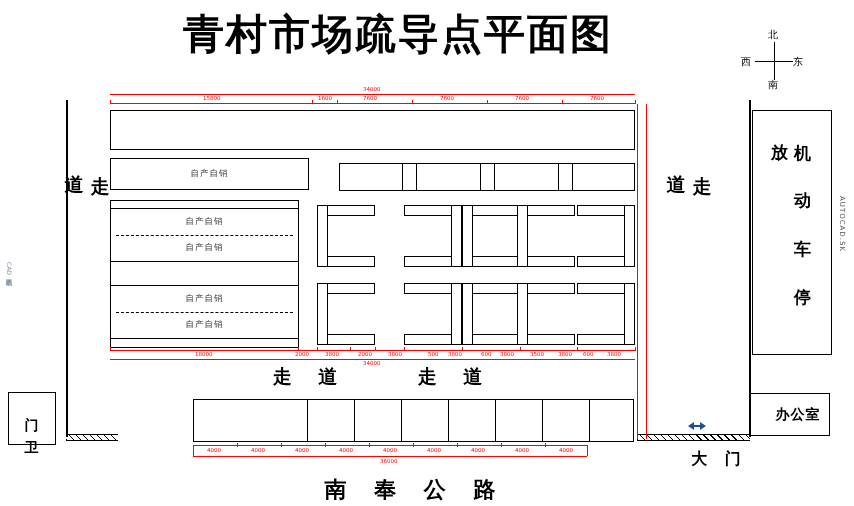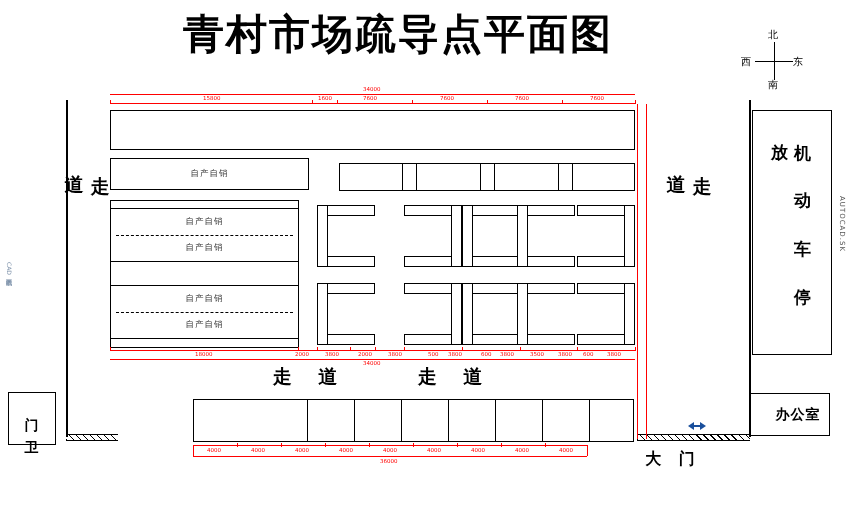--- a/index.html
+++ b/index.html
@@ -200,22 +200,23 @@
   <div class="abs" style="left:542px;top:399px;width:1px;height:43px;background:#000;"></div>
   <div class="abs" style="left:589px;top:399px;width:1px;height:43px;background:#000;"></div>
 
   <div id="gatearrow" class="abs">
     <svg width="18" height="12" viewBox="0 0 18 12">
       <polygon points="0,6 6,2 6,10" fill="#1a4f9c"></polygon>
       <polygon points="18,6 12,2 12,10" fill="#1a4f9c"></polygon>
       <rect x="6" y="5" width="6" height="2" fill="#1a4f9c"></rect>
     </svg>
   </div>
-  <div class="abs htext" style="left:637px;top:448px;width:72px;height:22px;font-size:16px;letter-spacing:6px;">大 门</div>
-
+  <div class="abs htext" style="left:683px;top:448px;width:72px;height:22px;font-size:16px;letter-spacing:6px;">大 门</div>
+
+  <div class="abs htext" style="left:265px;top:476px;width:300px;height:28px;font-size:22px;letter-spacing:10px;">南  奉  公  路</div>
 
   <div class="dimline" style="left:110px;top:103px;width:525px;"></div>
   <div class="dimline" style="left:110px;top:94px;width:525px;"></div>
   <div class="tick" style="left:110px;top:100px;"></div>
   <div class="tick" style="left:312px;top:100px;"></div>
   <div class="tick" style="left:337px;top:100px;"></div>
   <div class="tick" style="left:412px;top:100px;"></div>
   <div class="tick" style="left:487px;top:100px;"></div>
   <div class="tick" style="left:562px;top:100px;"></div>
   <div class="tick" style="left:635px;top:100px;"></div>

